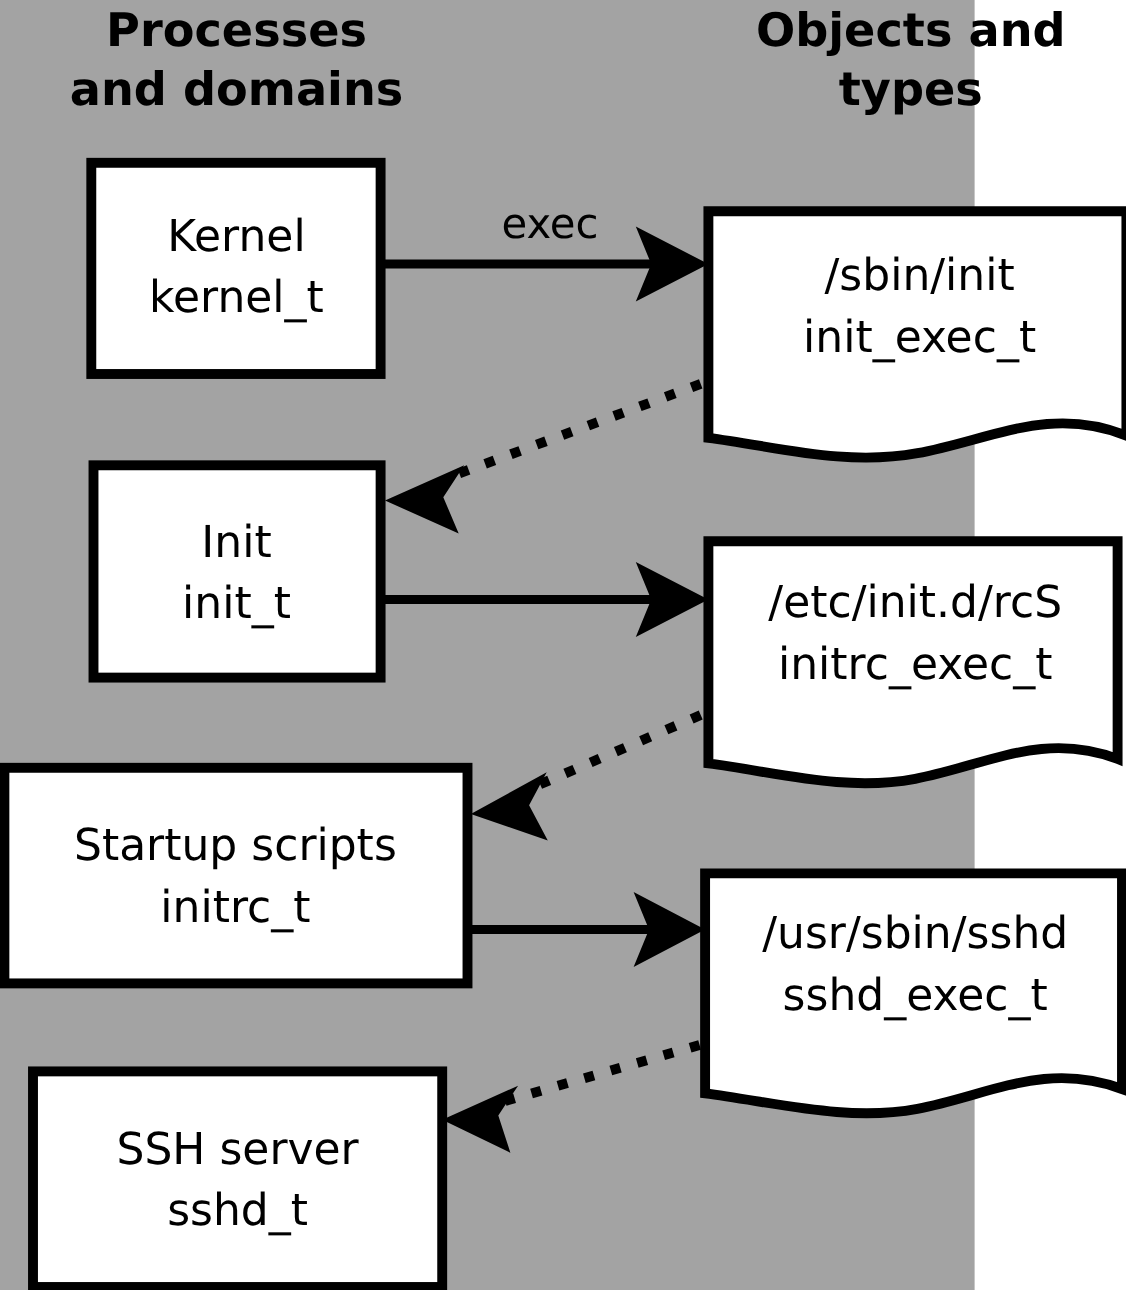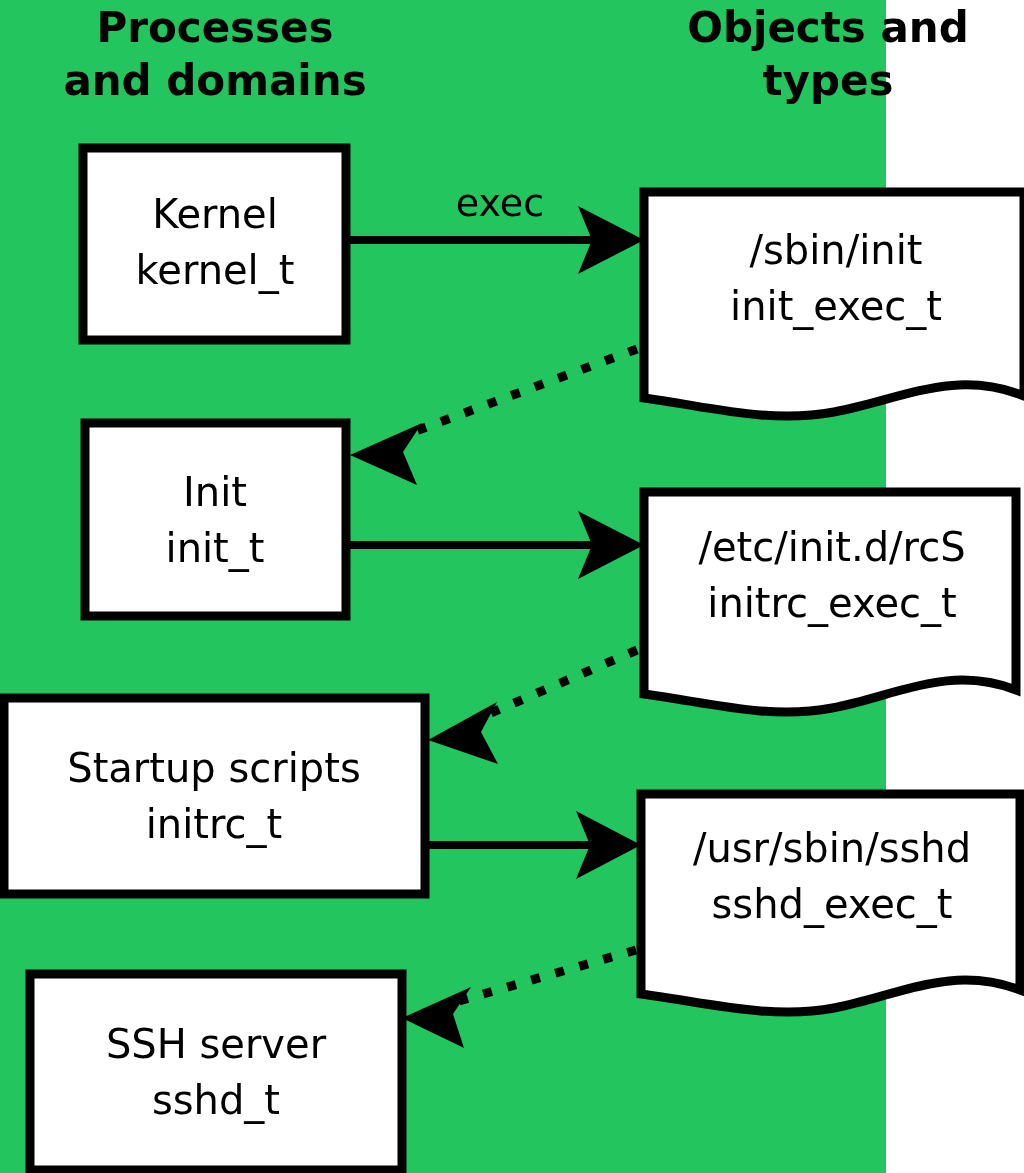--- a/index.html
+++ b/index.html
@@ -10,21 +10,21 @@
   body {
     width: 1024px;
     height: 1173px;
     overflow: hidden;
     font-family: "DejaVu Sans", sans-serif;
   }
   #diagram-root {
     position: relative;
     width: 886px;
     height: 1173px;
-    background: #22c55e;
+    background: #a3a3a3;
   }
   svg.diagram-svg {
     display: block;
     width: 1024px;
     height: 1173px;
   }
   text {
     fill: #000000;
     font-family: "DejaVu Sans", sans-serif;
   }

